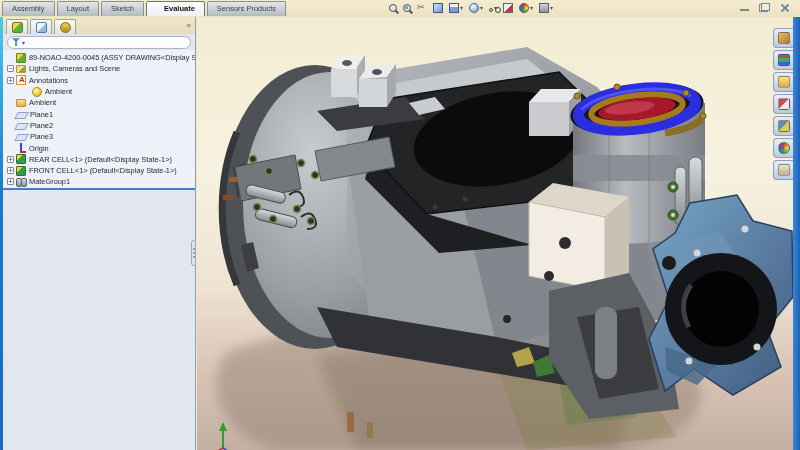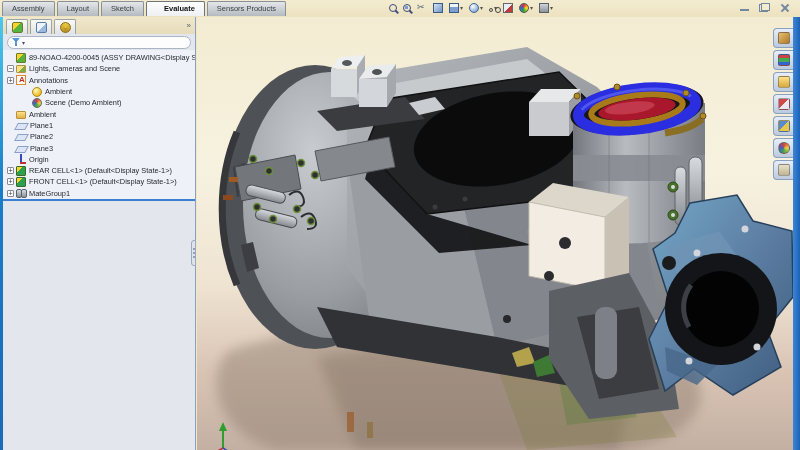--- a/index.html
+++ b/index.html
@@ -383,25 +383,20 @@
         <div class="tree-row lvl0">
           <span class="expander plus">+</span>
           <span class="ticon i-annotations"></span>
           <span class="tlabel">Annotations</span>
         </div>
         <div class="tree-row lvl1">
           <span class="expander none"></span>
           <span class="ticon i-light-ambient"></span>
           <span class="tlabel">Ambient</span>
         </div>
-        <div class="tree-row lvl1">
-          <span class="expander none"></span>
-          <span class="ticon i-scene"></span>
-          <span class="tlabel">Scene (Demo Ambient)</span>
-        </div>
         <div class="tree-row lvl0">
           <span class="expander none"></span>
           <span class="ticon i-folder"></span>
           <span class="tlabel">Ambient</span>
         </div>
         <div class="tree-row lvl0">
           <span class="expander none"></span>
           <span class="ticon i-plane"></span>
           <span class="tlabel">Plane1</span>
         </div>

